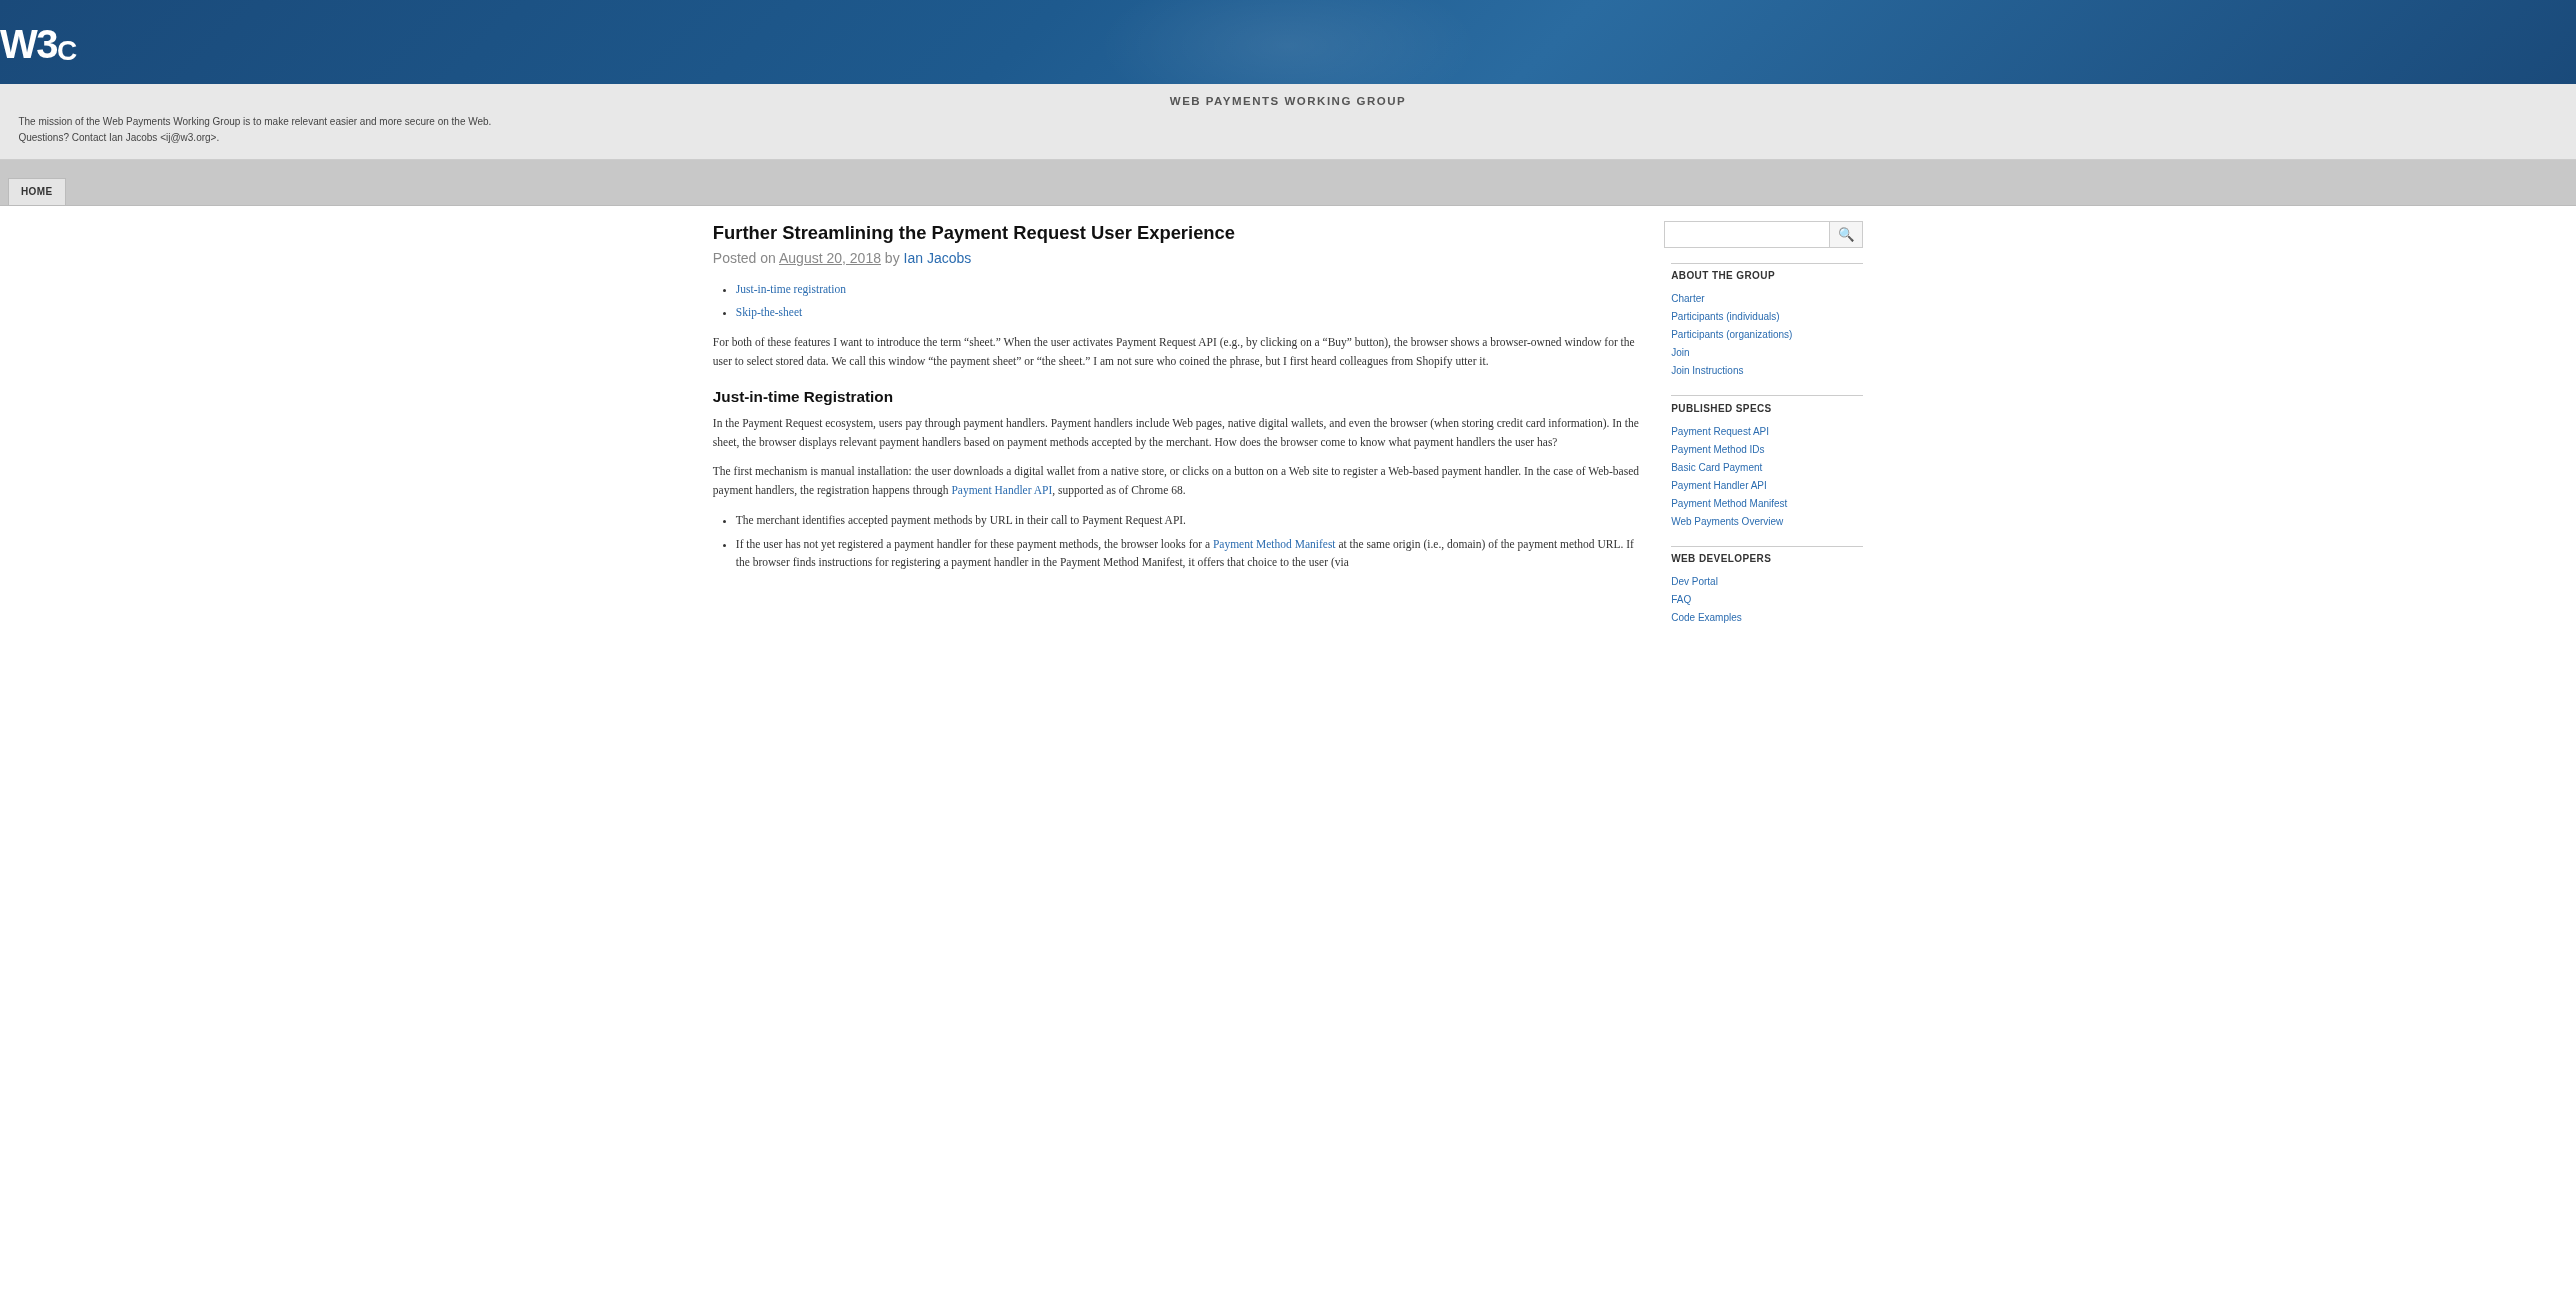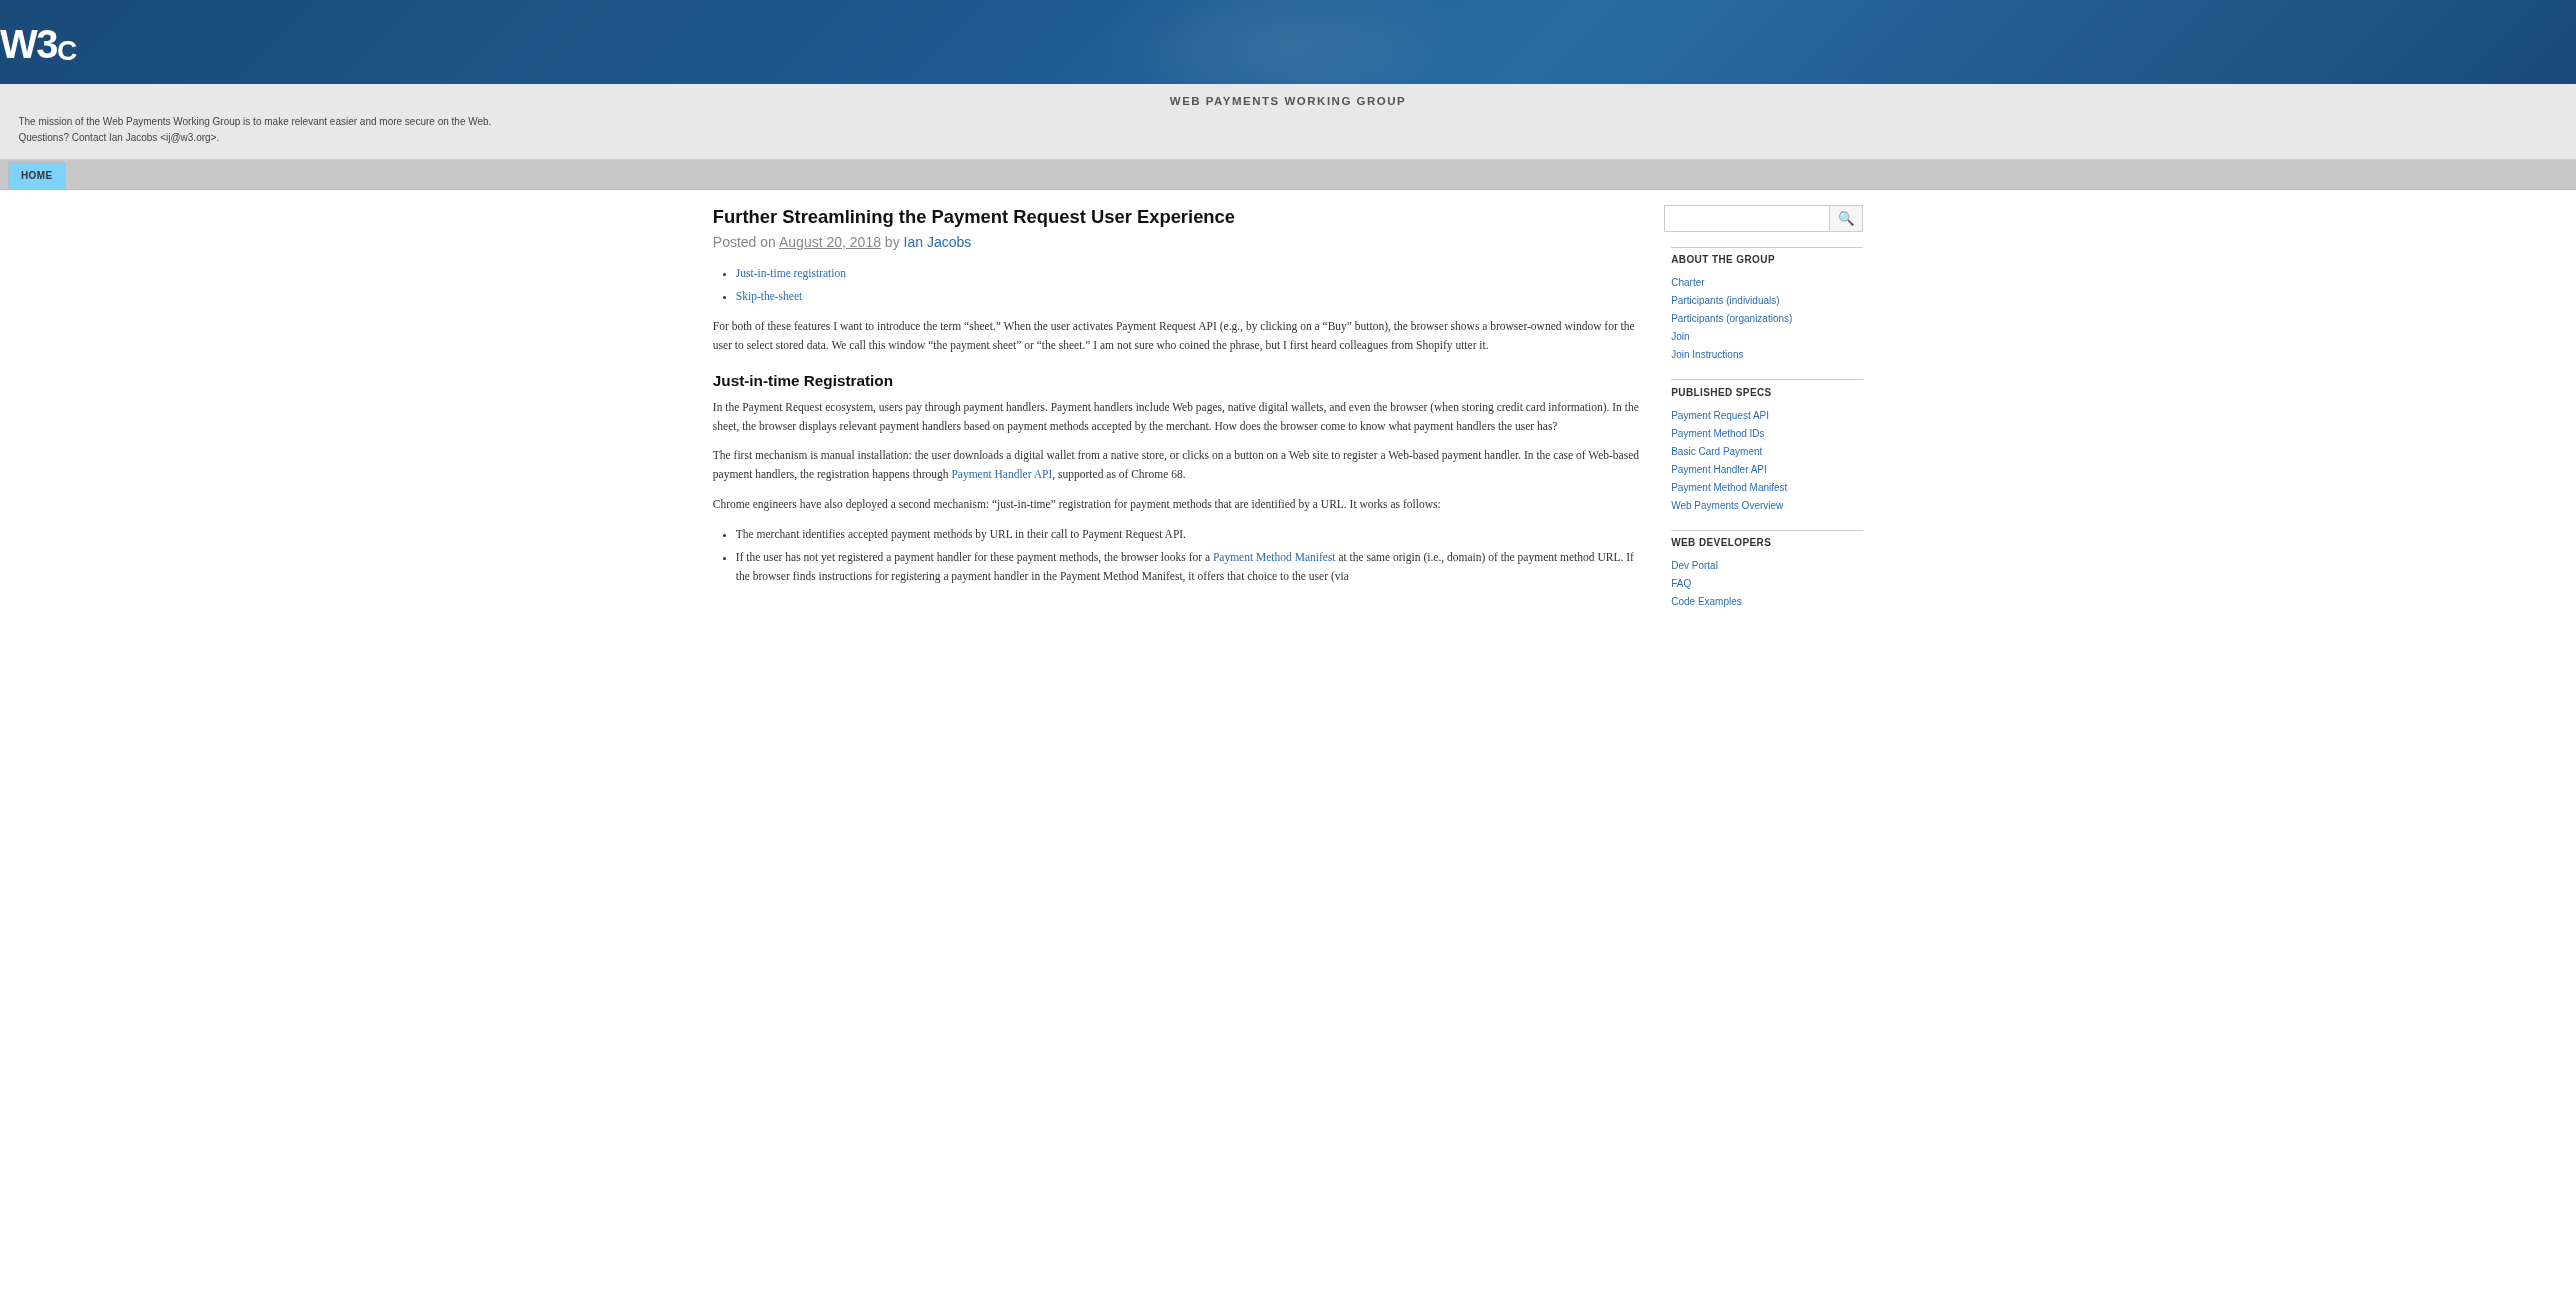--- a/index.html
+++ b/index.html
@@ -68,26 +68,26 @@
       border-bottom: 0.8px solid #bbb;
       padding: 0 7.7px;
     }
     #nav .nav-item {
       display: inline-block;
       padding: 7.7px 12.3px;
       font-family: Arial, sans-serif;
       font-size: 10px;
       font-weight: bold;
       color: #333;
-      background: #7dd3fc;
+      background: #e5e5e5;
       border: 0.8px solid #bbb;
       border-bottom: none;
       cursor: pointer;
       letter-spacing: 0.4px;
-      margin-top: 2px;
+      margin-top: 18px;
       text-align: center;
     }
 
     
     #main-wrapper {
       display: flex;
       max-width: 1181px;
       margin: 0 auto;
       padding: 15.3px 15.3px 15.3px 15.3px;
       gap: 23px;
@@ -241,23 +241,20 @@
         For both of these features I want to introduce the term “sheet.” When the user activates Payment Request API (e.g., by clicking on a “Buy” button), the browser shows a browser-owned window for the user to select stored data. We call this window “the payment sheet” or “the sheet.” I am not sure who coined the phrase, but I first heard colleagues from Shopify utter it.
       </p>
 
       <h2 class="section-title">Just-in-time Registration</h2>
       <p>
         In the Payment Request ecosystem, users pay through payment handlers. Payment handlers include Web pages, native digital wallets, and even the browser (when storing credit card information). In the sheet, the browser displays relevant payment handlers based on payment methods accepted by the merchant. How does the browser come to know what payment handlers the user has?
       </p>
       <p>
         The first mechanism is manual installation: the user downloads a digital wallet from a native store, or clicks on a button on a Web site to register a Web-based payment handler. In the case of Web-based payment handlers, the registration happens through <a href="#">Payment Handler API</a>, supported as of Chrome 68.
       </p>
-      <p>
-        Chrome engineers have also deployed a second mechanism: “just-in-time” registration for payment methods that are identified by a URL. It works as follows:
-      </p>
       <ul>
         <li>The merchant identifies accepted payment methods by URL in their call to Payment Request API.</li>
         <li>If the user has not yet registered a payment handler for these payment methods, the browser looks for a <a href="#">Payment Method Manifest</a> at the same origin (i.e., domain) of the payment method URL. If the browser finds instructions for registering a payment handler in the Payment Method Manifest, it offers that choice to the user (via</li>
       </ul>
     </div>
   </div>
 
   <div id="sidebar">
     <div class="search-box">
       <input type="text" placeholder="" style="">

